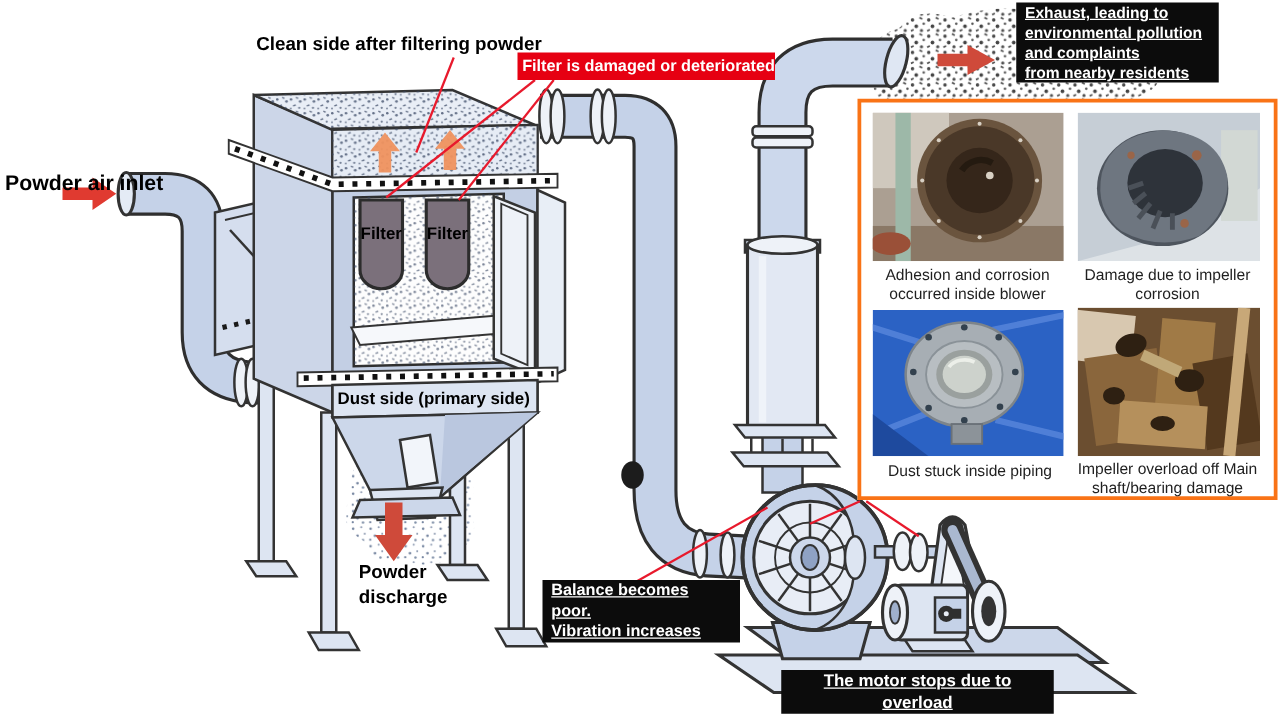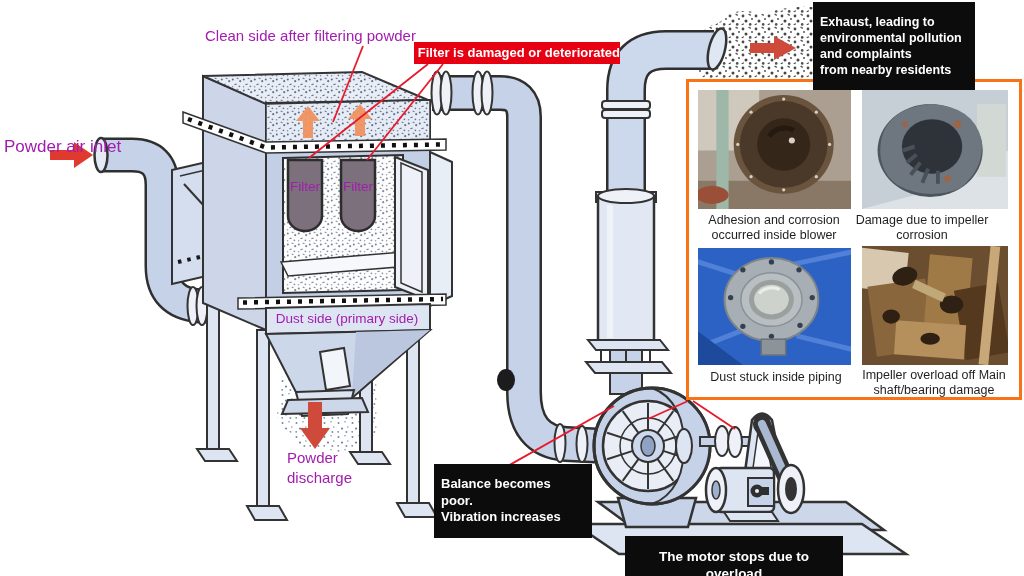--- a/index.html
+++ b/index.html
@@ -1,22 +1,22 @@
 <!DOCTYPE html>
 <html><head>
 <meta charset="utf-8">
 <style>
   html,body{margin:0;padding:0;background:#fff;}
   #stage{position:relative;width:1024px;height:576px;background:#ffffff;overflow:hidden;
          font-family:"Liberation Sans",sans-serif;}
   #diagram{position:absolute;left:0;top:0;z-index:1;}
-  .lbl{position:absolute;z-index:3;font-weight:normal;color:#a21caf;line-height:1.15;}
+  .lbl{position:absolute;z-index:3;font-weight:bold;color:#000000;line-height:1.15;}
   .pre{white-space:pre-line;}
   .blackbox{position:absolute;z-index:3;background:#0c0c0c;color:#ffffff;font-weight:bold;
-            padding:12px 7px;line-height:1.28;white-space:pre-line;}
+            padding:0 7px;line-height:1.28;white-space:pre-line;text-decoration:underline;}
   .redbox{position:absolute;z-index:4;background:#e60012;color:#ffffff;font-weight:bold;
           text-align:right;}
   #photo-panel{position:absolute;left:686px;top:79px;width:336px;height:321px;z-index:2;
                background:#ffffff;border:3px solid #f97316;box-sizing:border-box;}
   .photo{position:absolute;overflow:hidden;}
   .photo svg{display:block;width:100%;height:100%;}
   .caption{position:absolute;z-index:3;font-size:12.5px;color:#1f1f1f;text-align:center;
            line-height:1.16;font-weight:normal;}
 </style>
 </head>
@@ -367,18 +367,18 @@
         <ellipse cx="44" cy="30" rx="13" ry="9" transform="rotate(-15 44 30)"></ellipse>
         <ellipse cx="92" cy="58" rx="12" ry="9"></ellipse>
         <ellipse cx="30" cy="70" rx="9" ry="7"></ellipse>
         <ellipse cx="70" cy="92" rx="10" ry="6"></ellipse>
       </g>
       <rect x="52" y="40" width="34" height="9" fill="#c0a878" transform="rotate(24 69 44)"></rect>
     </svg>
   </div>
 
   <div class="caption" style="left:2px;top:131px;width:166px;">Adhesion and corrosion occurred inside blower</div>
-  <div class="caption" style="left:158px;top:131px;width:150px;text-align:center;">Damage due to impeller corrosion</div>
+  <div class="caption" style="left:170px;top:131px;width:150px;text-align:center;">Damage due to impeller corrosion</div>
   <div class="caption" style="left:4px;top:288px;width:166px;">Dust stuck inside piping</div>
   <div class="caption" style="left:170px;top:286px;width:150px;">Impeller overload off Main shaft/bearing damage</div>
 </div>
 
 </div>
 
 </body></html>

